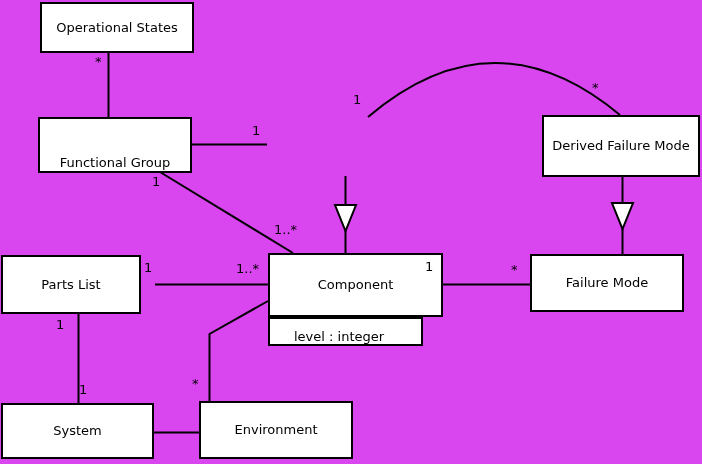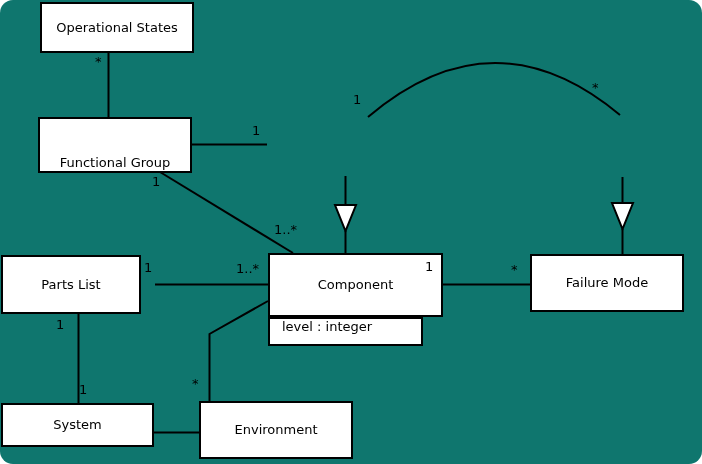--- a/index.html
+++ b/index.html
@@ -1,24 +1,23 @@
 <!DOCTYPE html>
 <html><head>
 <meta charset="utf-8">
 <style>
   html, body { margin: 0; padding: 0; background: #ffffff; }
   .canvas {
     position: relative;
     width: 702px;
     height: 464px;
-    background: #0f766e;
+    background: #d946ef;
     font-family: "DejaVu Sans", "Liberation Sans", sans-serif;
     color: #000000;
     overflow: hidden;
-    border-radius: 13px;
   }
   svg.wires {
     position: absolute;
     left: 0; top: 0;
     width: 702px; height: 464px;
   }
   .node {
     position: absolute;
     box-sizing: border-box;
     border: 2px solid #000000;
@@ -29,23 +28,23 @@
     font-size: 13px;
     line-height: 1.2;
     text-align: center;
   }
   .node-attr {
     position: absolute;
     box-sizing: border-box;
     border: 2px solid #000000;
     background: #ffffff;
     display: flex;
-    align-items: flex-start;
+    align-items: flex-end;
     justify-content: flex-start;
-    padding-left: 12px;
+    padding-left: 24px;
     font-size: 13px;
   }
   .mult {
     position: absolute;
     font-size: 13px;
     line-height: 1;
     background: transparent;
     white-space: nowrap;
   }
 </style>
@@ -85,37 +84,40 @@
 
   <div class="node" style="left:40px; top:2px; width:154px; height:51px;">
     <span>Operational States</span>
   </div>
 
   <div class="node" style="left:38px; top:117px; width:154px; height:56px;align-items:flex-end;">
     <span>Functional Group</span>
   </div>
 
 
+  <div class="node" style="left:542px; top:115px; width:158px; height:62px;">
+    <span>Derived Failure Mode</span>
+  </div>
 
   <div class="node" style="left:268px; top:253px; width:175px; height:64px;">
     <span>Component</span>
   </div>
   <div class="node-attr" style="left:268px; top:317px; width:155px; height:29px;">
     <span>level : integer</span>
   </div>
 
   <div class="node" style="left:530px; top:254px; width:154px; height:58px;">
     <span>Failure Mode</span>
   </div>
 
   <div class="node" style="left:1px; top:255px; width:140px; height:59px;">
     <span>Parts List</span>
   </div>
 
-  <div class="node" style="left:1px; top:403px; width:153px; height:44px;">
+  <div class="node" style="left:1px; top:403px; width:153px; height:56px;">
     <span>System</span>
   </div>
 
   <div class="node" style="left:199px; top:401px; width:154px; height:58px;">
     <span>Environment</span>
   </div>
 
   <span class="mult" style="left:95px;  top:55px;">*</span>
   <span class="mult" style="left:252px; top:124px;">1</span>
   <span class="mult" style="left:353px; top:93px;">1</span>

